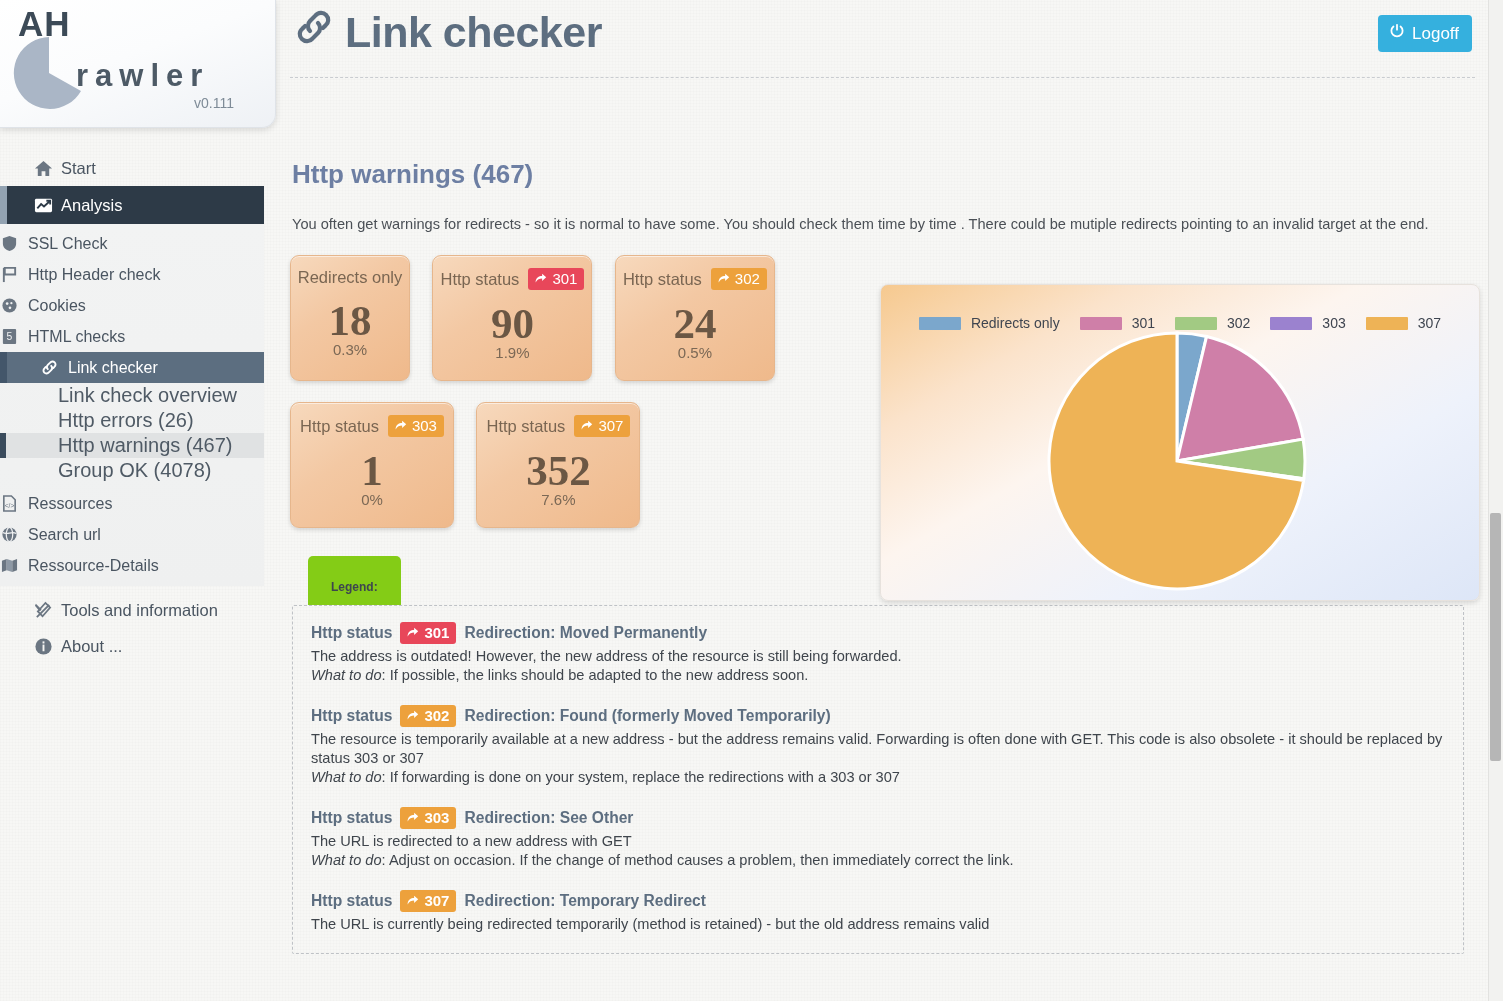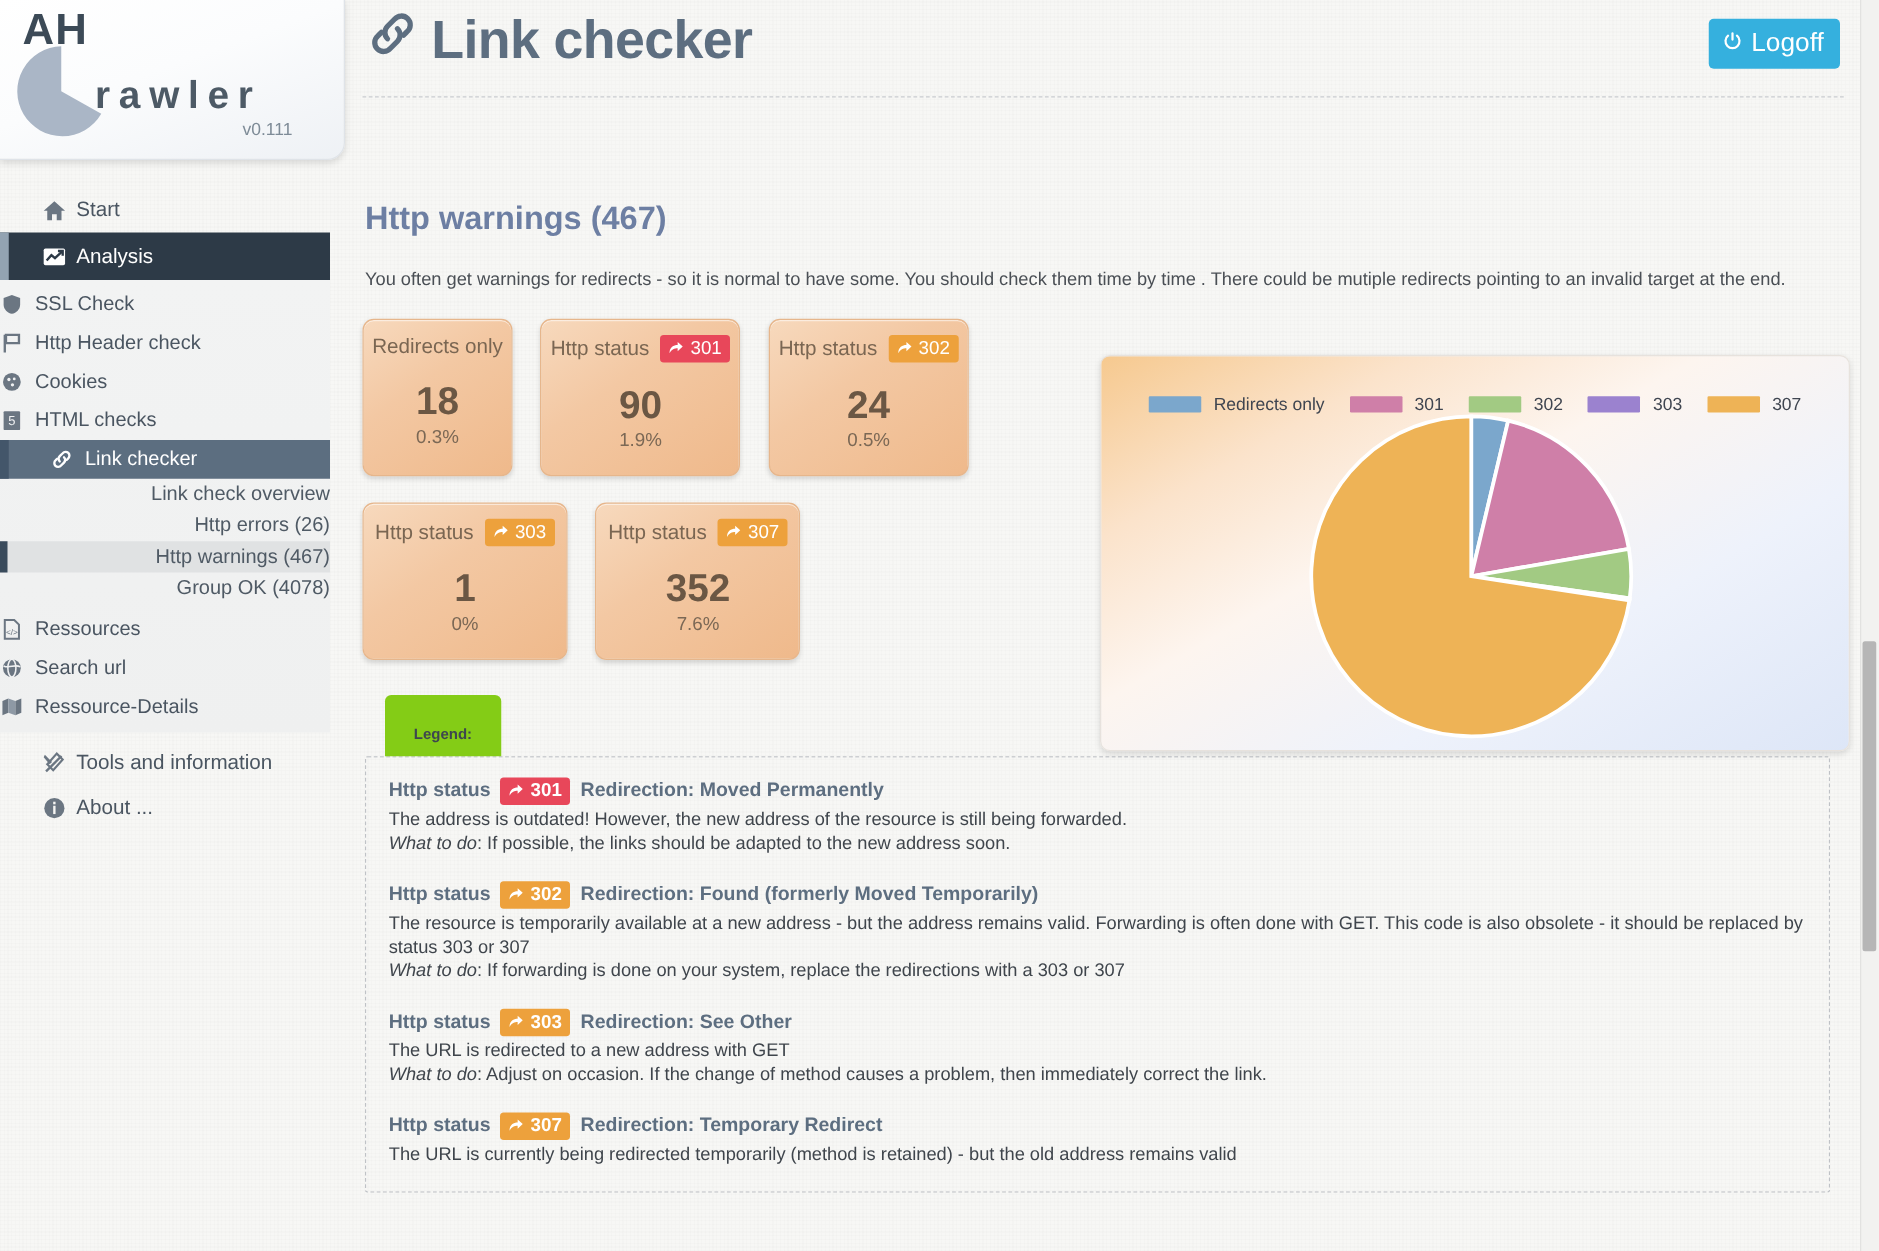--- a/index.html
+++ b/index.html
@@ -77,21 +77,21 @@
   }
   .sub-item .ic { width: 19px; height: 19px; flex:0 0 19px; display:flex; align-items:center; justify-content:center; }
   .sub-item.sel {
     background: #5c6e80; color: #ffffff;
     border-left: 7px solid #43566a;
     padding-left: 33px;
   }
   .sub-sub {
     display: flex; align-items: center;
     height: 25px; padding-left: 58px;
-    font-size: 16px; color: #4f5a65; cursor: pointer; justify-content: flex-end;
+    font-size: 20px; color: #4f5a65; cursor: pointer;
   }
   .sub-sub.sel {
     background: #e0e2e3;
     border-left: 6px solid #3a4b5c;
     padding-left: 52px;
   }
 
   
   .header {
     position: absolute; left: 290px; top: 0;
@@ -102,21 +102,21 @@
     position: absolute; left: 4px; top: 7px;
     font-size: 43px; font-weight: bold; color: #5d6e80;
     letter-spacing: -0.5px;
     display: flex; align-items: center; gap: 11px;
   }
   .logoff {
     position: absolute; right: 3px; top: 15px;
     background: #35b0de; color: #fff;
     border: none; border-radius: 4px;
     padding: 8px 13px 8px 11px;
-    font-size: 21px; font-family: inherit;
+    font-size: 17px; font-family: inherit;
     display: flex; align-items: center; gap: 7px;
     cursor: pointer;
   }
 
   
   .main { position: absolute; left: 290px; top: 78px; width: 1190px; }
   .h2 {
     font-size: 26px; font-weight: bold; color: #6d7fa3;
     margin: 81px 0 0 2px;
   }
@@ -137,22 +137,22 @@
     padding: 12px 14px 16px 14px;
     margin: 0 18px 21px 0;
     height: 126px;
   }
   .card-title {
     font-size: 16.5px; color: #7a6652;
     display: flex; align-items: center; gap: 9px;
     justify-content: center; white-space: nowrap;
   }
   .card-num {
-    font-size: 31px; font-weight: bold; color: #6b5744;
-    margin-top: 18px; line-height: 32px;
+    font-size: 43px; font-weight: bold; color: #6b5744;
+    margin-top: 18px; line-height: 32px; font-family: Liberation Serif, serif;
   }
   .card-pct { font-size: 15px; color: #7b6855; margin-top: 4px; }
 
   .badge {
     display: inline-flex; align-items: center; gap: 5px;
     color: #fff; border-radius: 3px;
     padding: 2px 7px 3px 6px;
     font-size: 15px; line-height: 17px;
   }
   .badge.red { background: #e8475a; }

